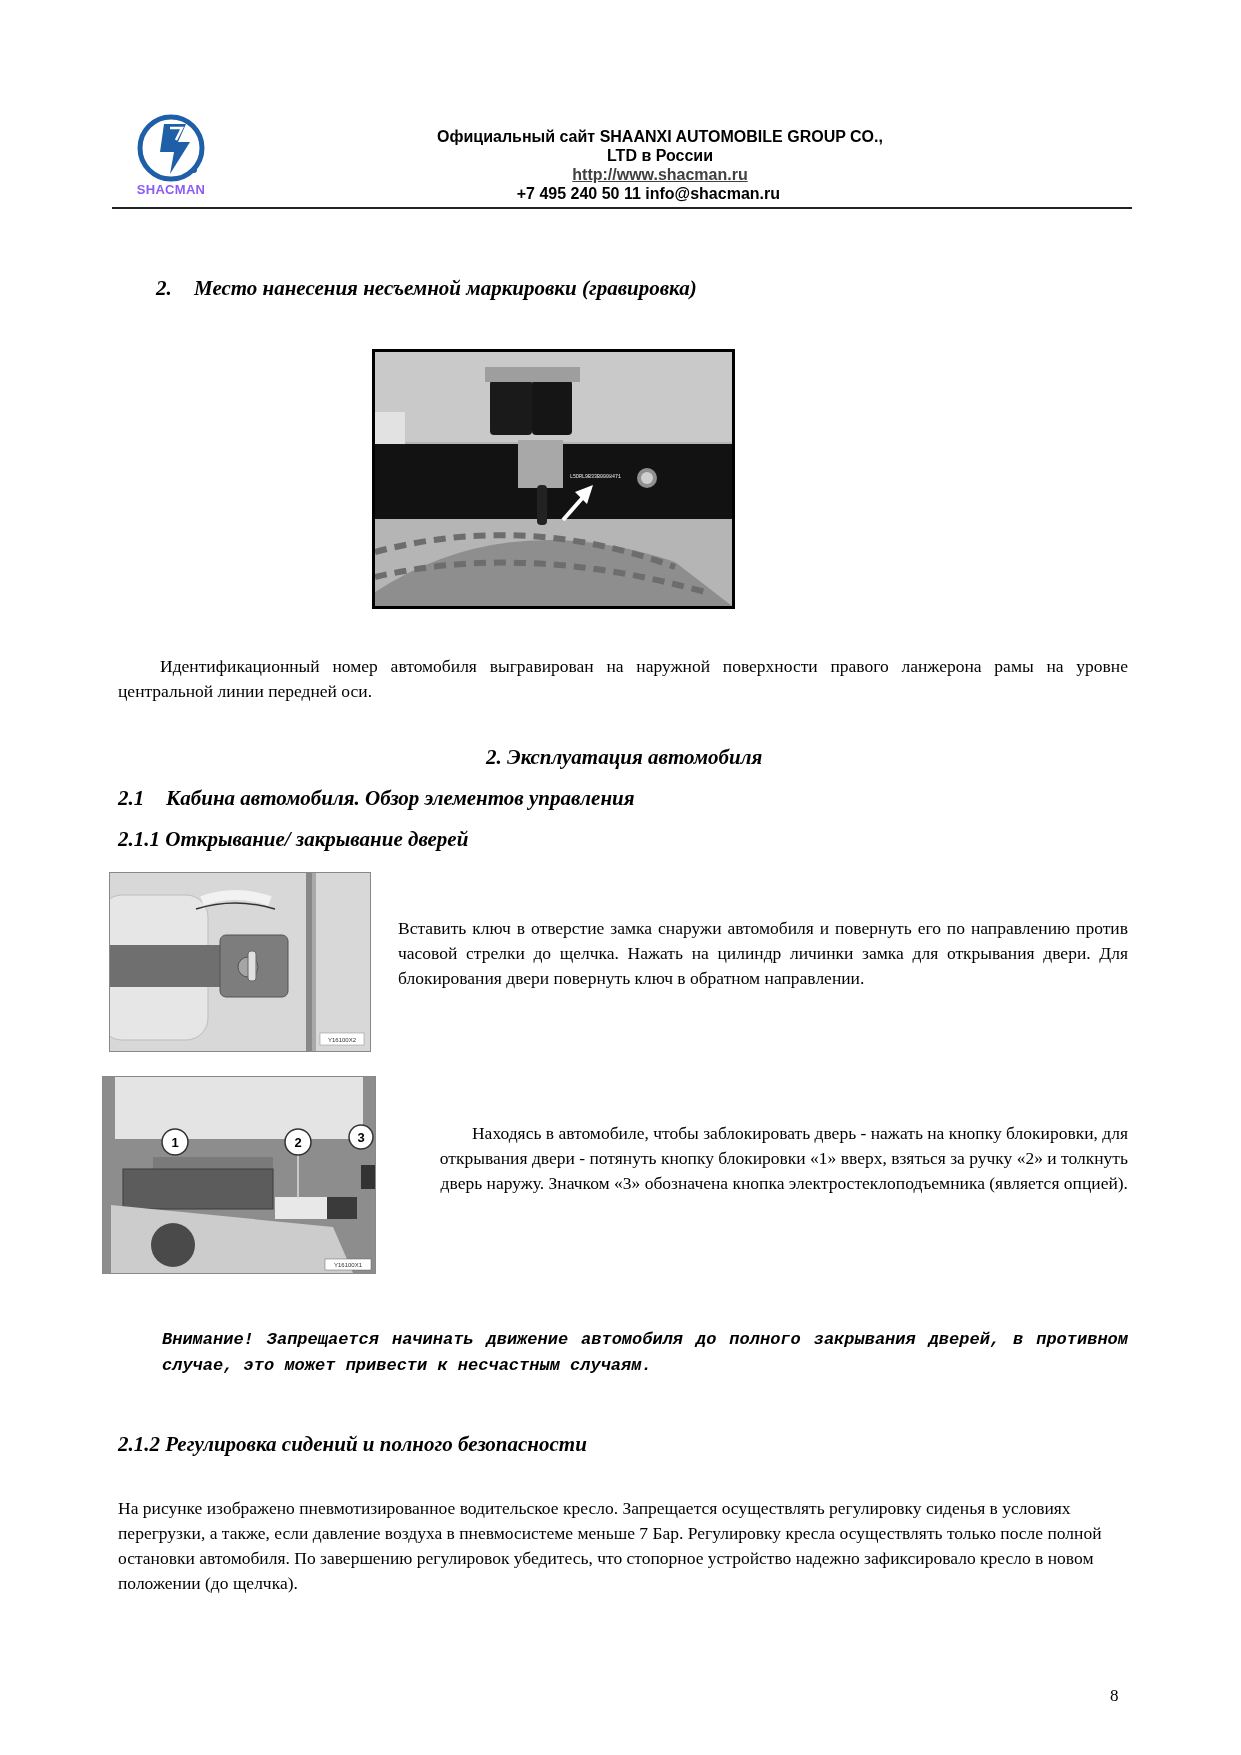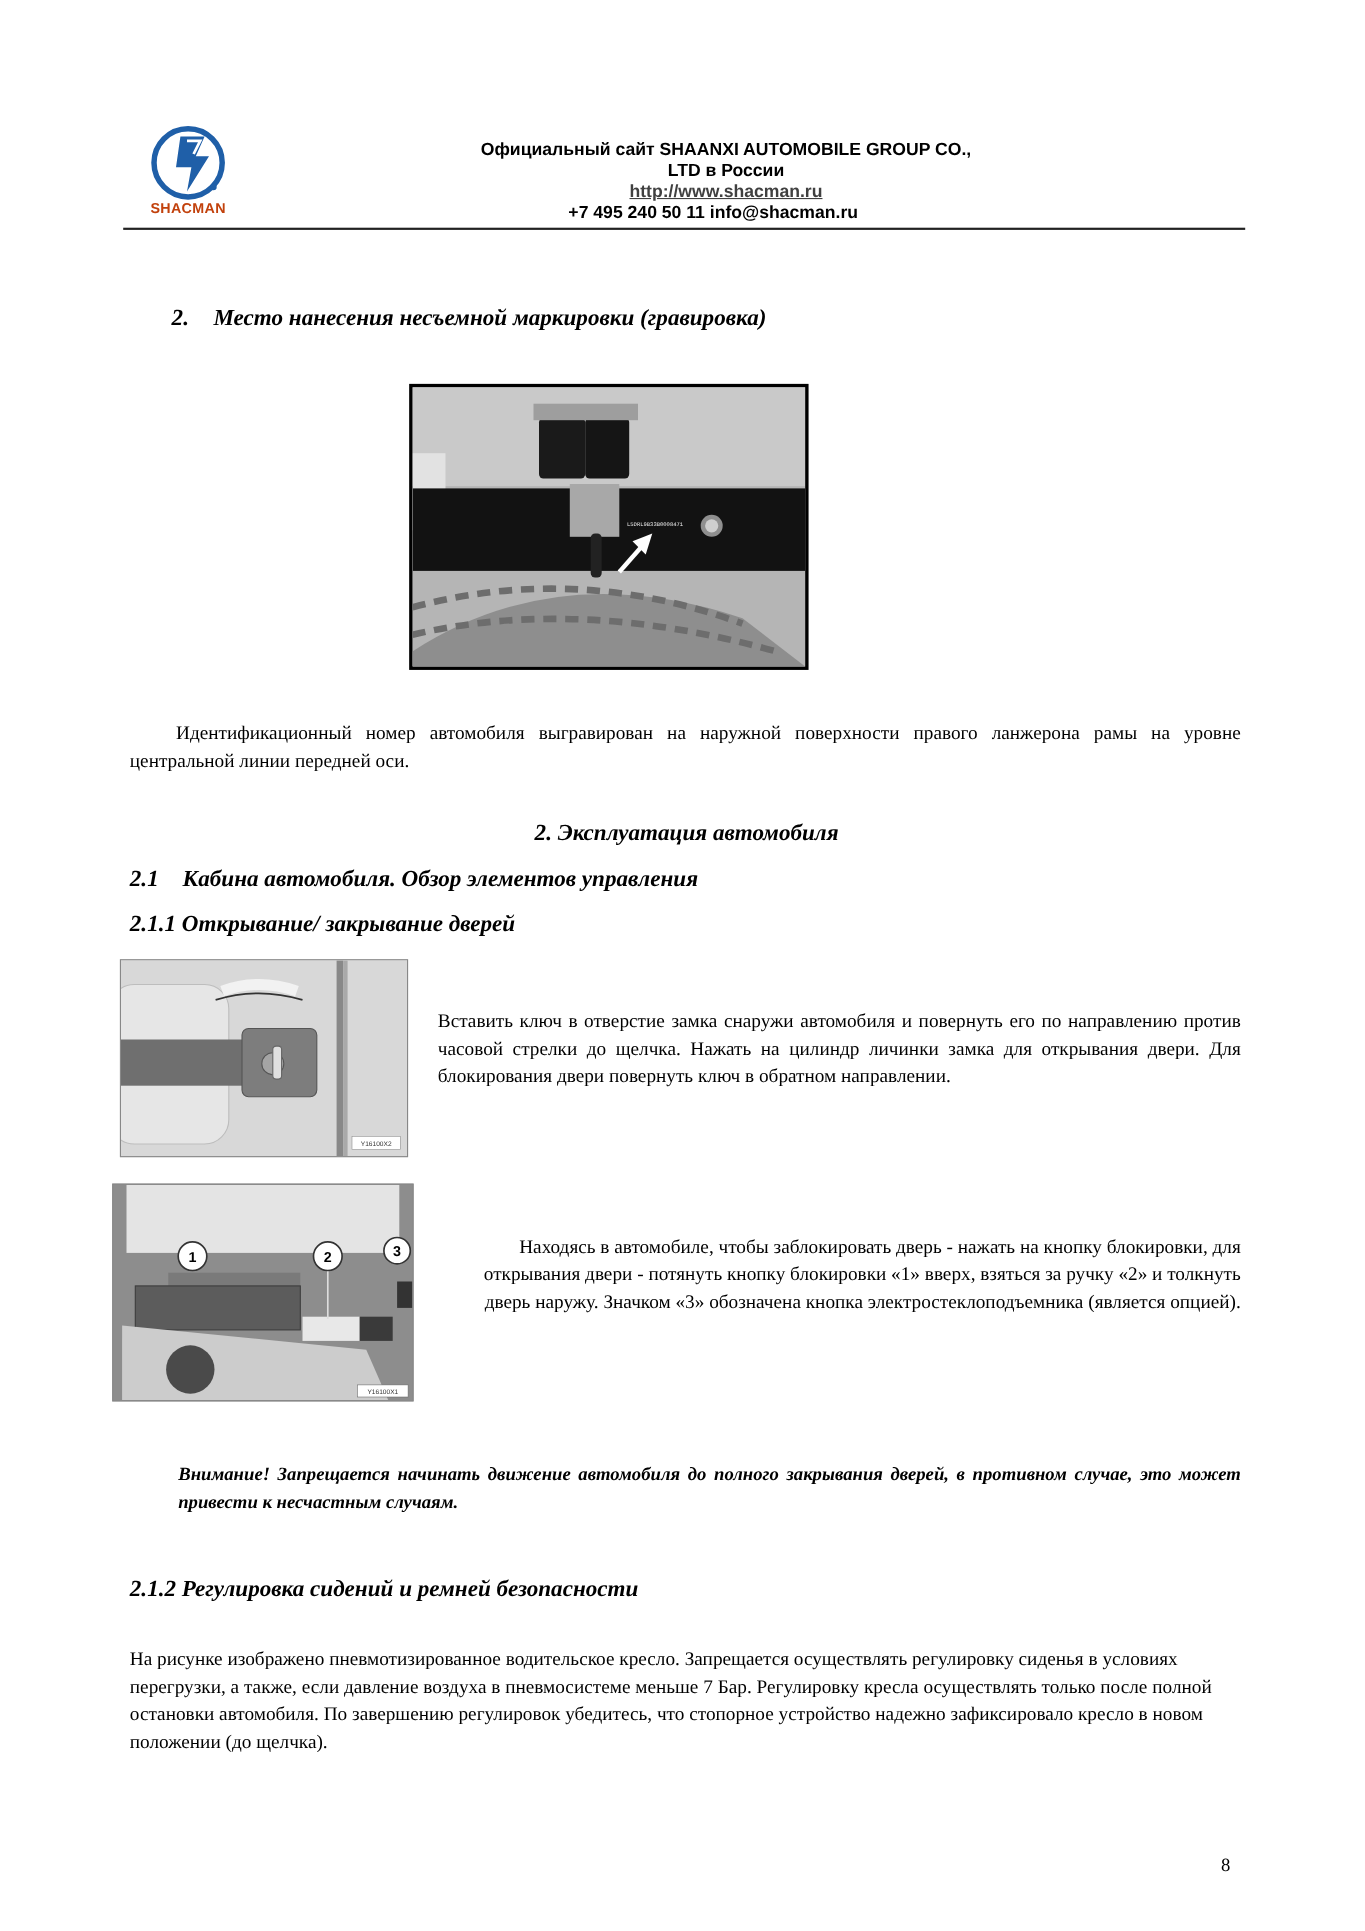--- a/index.html
+++ b/index.html
@@ -1,21 +1,21 @@
 <!DOCTYPE html>
 <html><head>
   <meta charset="utf-8">
   <style>
     html, body { margin: 0; padding: 0; background: #ffffff; }
     body { width: 1241px; height: 1755px; position: relative; overflow: hidden; font-family: "Liberation Serif", serif; color: #000; }
     .abs { position: absolute; }
 
     
     .logo { left: 112px; top: 112px; width: 118px; height: 90px; }
-    .logo-text { left: 112px; top: 182px; width: 118px; text-align: center; font-family: "Liberation Sans", sans-serif; font-weight: bold; font-size: 13px; letter-spacing: 0.3px; color: #c2410c; }
+    .logo-text { left: 112px; top: 182px; width: 118px; text-align: center; font-family: "Liberation Sans", sans-serif; font-weight: bold; font-size: 13px; letter-spacing: 0.3px; color: #8b5cf6; }
     .hdr { left: 390px; width: 540px; text-align: center; font-family: "Liberation Sans", sans-serif; font-weight: bold; font-size: 16px; color: #000; white-space: nowrap; }
     .hdr-1 { top: 128px; }
     .hdr-2 { top: 147px; }
     .hdr-3 { top: 166px; color: #404040; text-decoration: underline; }
     .hdr-4 { top: 185px; left: 480px; width: 300px; text-align: right; }
     .hdr-rule { left: 112px; top: 207px; width: 1020px; height: 2px; background: #222; }
 
     
     .h-item { font-weight: bold; font-style: italic; font-size: 21px; white-space: nowrap; }
     .h1 { left: 156px; top: 276px; }
@@ -32,21 +32,21 @@
     .h21 .num { display: inline-block; width: 48px; }
     .h211 { left: 118px; top: 827px; }
 
     .fig { border: 1px solid #888; box-sizing: border-box; overflow: hidden; }
     .fig1 { left: 109px; top: 872px; width: 262px; height: 180px; background: #d6d6d6; }
     .fig2 { left: 102px; top: 1076px; width: 274px; height: 198px; background: #8c8c8c; }
 
     .p2 { left: 398px; top: 916px; width: 730px; }
     .p3 { left: 398px; top: 1121px; width: 730px; text-align: right; font-family: Liberation Serif, serif; }
 
-    .warn { left: 162px; top: 1327px; width: 966px; font-weight: bold; font-style: italic; font-size: 17px; line-height: 26px; text-align: justify; }
+    .warn { left: 162px; top: 1327px; width: 966px; font-weight: bold; font-style: italic; font-size: 17px; line-height: 26px; text-align: justify; font-family: Liberation Mono, monospace; }
     .h212 { left: 118px; top: 1432px; }
     .p4 { left: 118px; top: 1496px; width: 1010px; text-align: left; }
 
     .pagenum { left: 1110px; top: 1686px; font-size: 17px; }
   </style>
 </head>
 <body>
 
 <div class="abs logo">
   <svg width="118" height="72" viewBox="0 0 118 72">
@@ -147,17 +147,17 @@
     </g>
     <rect x="222" y="182" width="46" height="11" fill="#ffffff" stroke="#666" stroke-width="0.5"></rect>
     <text x="245" y="190" font-size="6" text-anchor="middle" fill="#333" font-family="Liberation Sans, sans-serif">Y16100X1</text>
   </svg>
 </div>
 
 <div class="abs para p3">Находясь в автомобиле, чтобы заблокировать дверь - нажать на кнопку блокировки, для открывания двери - потянуть кнопку блокировки «1» вверх, взяться за ручку «2» и толкнуть дверь наружу. Значком «3» обозначена кнопка электростеклоподъемника (является опцией).</div>
 
 <div class="abs warn">Внимание! Запрещается начинать движение автомобиля до полного закрывания дверей, в противном случае, это может привести к несчастным случаям.</div>
 
-<div class="abs h-item h212">2.1.2 Регулировка сидений и ремней безопасности</div>
+<div class="abs h-item h212">2.1.2 Регулировка сидений и полного безопасности</div>
 
 <div class="abs para p4">На рисунке изображено пневмотизированное водительское кресло. Запрещается осуществлять регулировку сиденья в условиях перегрузки, а также, если давление воздуха в пневмосистеме меньше 7 Бар. Регулировку кресла осуществлять только после полной остановки автомобиля. По завершению регулировок убедитесь,    что стопорное устройство надежно зафиксировало кресло в новом положении (до щелчка).</div>
 
 <div class="abs pagenum">8</div>
 
 </body></html>

